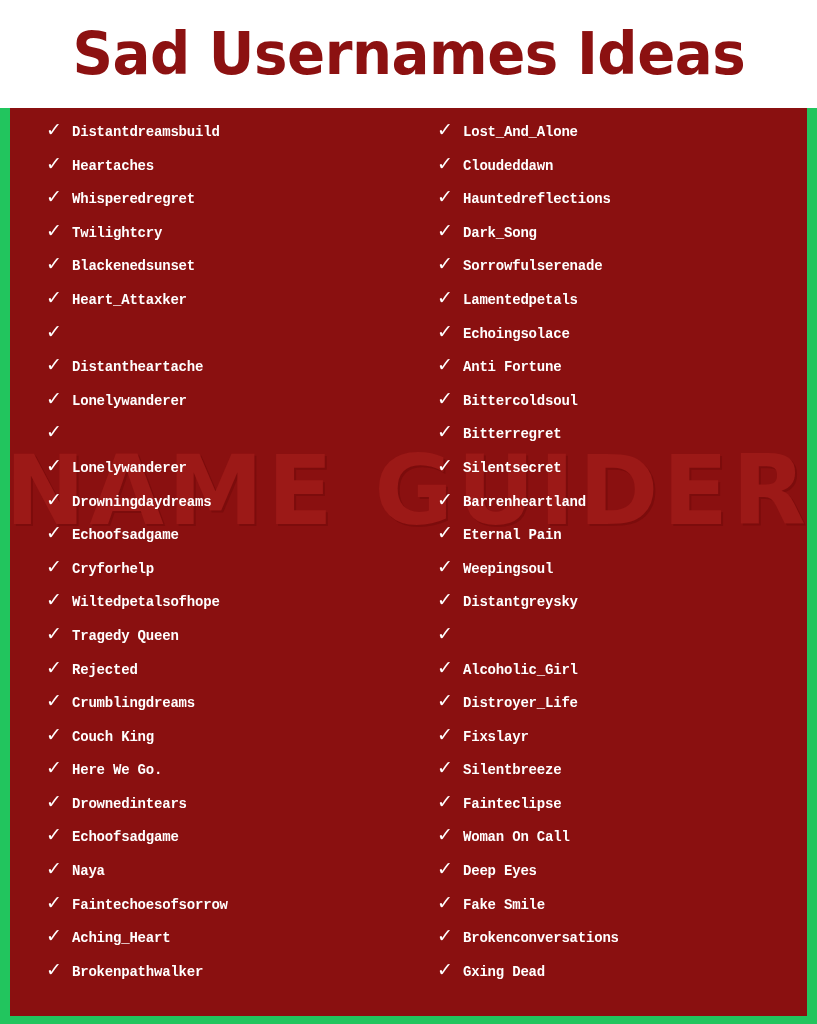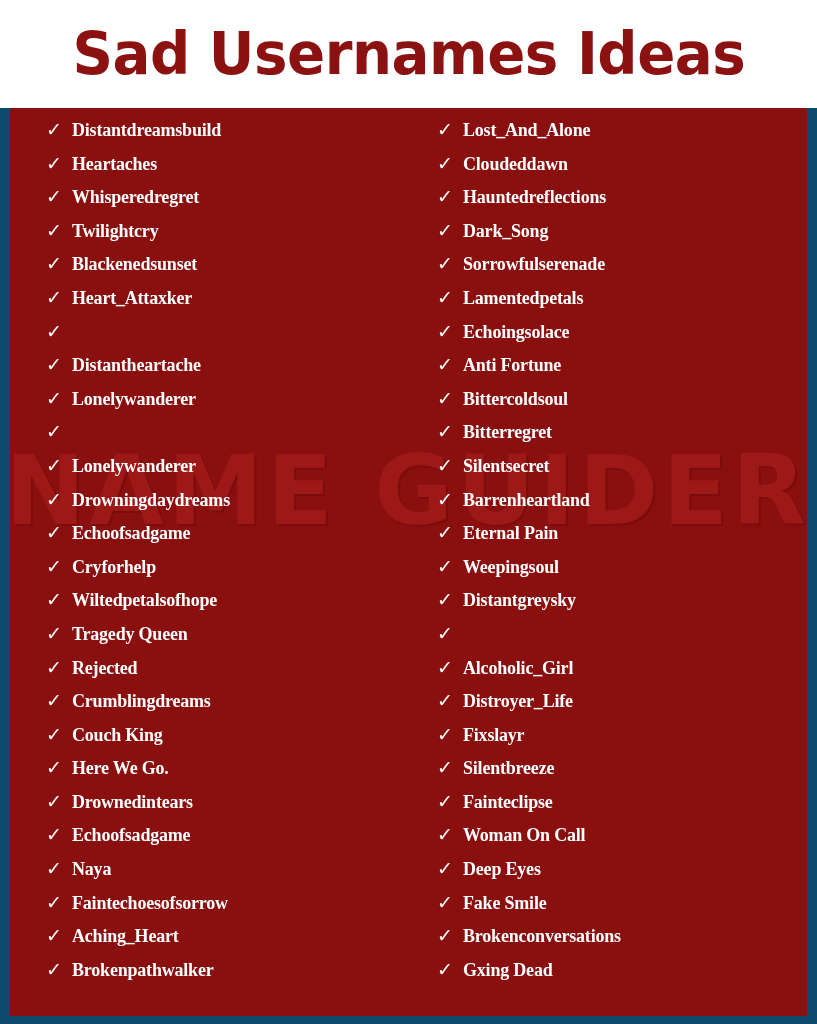--- a/index.html
+++ b/index.html
@@ -11,21 +11,21 @@
     width: 817px;
     height: 1024px;
     font-family: "Liberation Sans", sans-serif;
     overflow: hidden;
     position: relative;
   }
   .page {
     position: relative;
     width: 817px;
     height: 1024px;
-    background: #0c4a6e;
+    background: #22c55e;
     box-sizing: border-box;
     padding-left: 16px;
   }
   .title-bar {
     position: absolute;
     left: 0;
     top: 0;
     width: 817px;
     height: 108px;
     display: flex;
@@ -110,23 +110,23 @@
   }
   .check-icon {
     flex: 0 0 auto;
     width: 26px;
     color: #ffffff;
     font-size: 19px;
     line-height: 1;
     font-family: "DejaVu Sans", sans-serif;
   }
   .item-label {
-    font-family: Liberation Serif, serif;
+    font-family: Liberation Mono, monospace;
     font-weight: bold;
-    font-size: 18px;
+    font-size: 14px;
     line-height: 1;
     color: #ffffff;
     letter-spacing: -0.2px;
   }
 </style>
 </head>
 <body>
 
 <div class="page">
 

